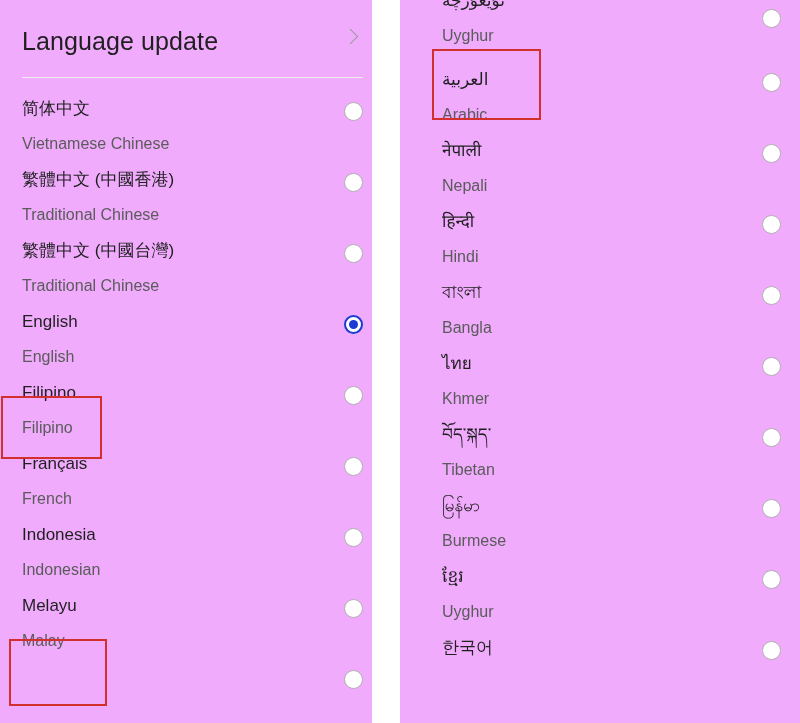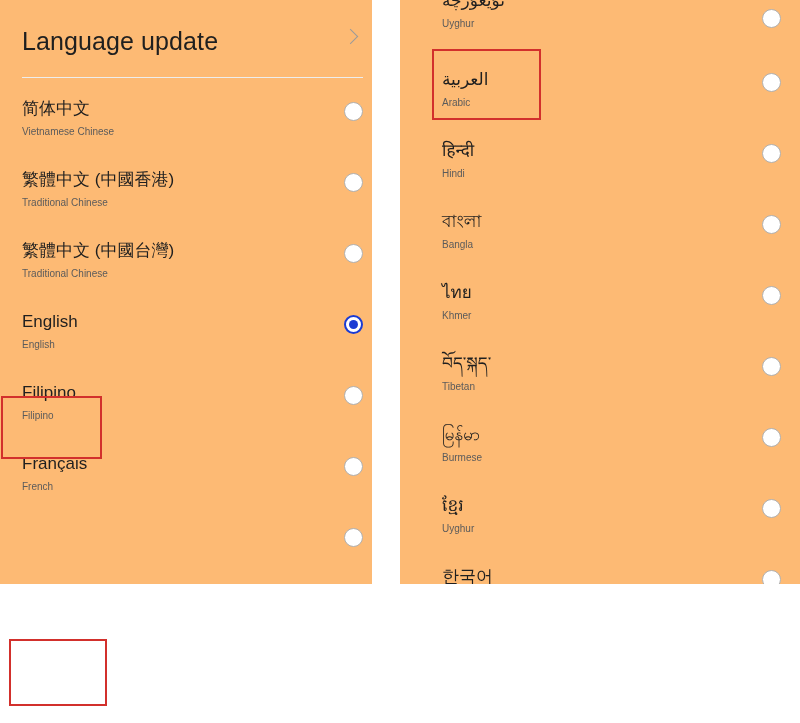--- a/index.html
+++ b/index.html
@@ -16,22 +16,22 @@
     position: relative;
     width: 800px;
     height: 723px;
     background: #ffffff;
   }
 
   
   .panel {
     position: absolute;
     top: 0;
-    height: 584px;
-    background: #fdba74;
+    height: 723px;
+    background: #f0abfc;
     overflow: hidden;
   }
   #panel-left  { left: 0px;   width: 372px; }
   #panel-right { left: 400px; width: 400px; }
 
   
   .header-row {
     position: relative;
     height: 78px;
     width: 100%;
@@ -78,24 +78,24 @@
   }
   #panel-right .lang-texts { left: 42px; }
 
   .lang-native {
     font-size: 17px;
     line-height: 22px;
     color: #1f1f1f;
     white-space: nowrap;
   }
   .lang-english {
-    font-size: 10px;
+    font-size: 16px;
     line-height: 17px;
     color: #5b5b5b;
-    margin-top: 3px;
+    margin-top: 15px;
     white-space: nowrap;
   }
 
   
   .radio {
     position: absolute;
     top: 24px;
     width: 19px;
     height: 19px;
     border-radius: 50%;
@@ -181,20 +181,24 @@
           <div class="radio"></div>
         </div>
         <div class="lang-row">
           <div class="lang-texts">
             <div class="lang-native">Français</div>
             <div class="lang-english">French</div>
           </div>
           <div class="radio"></div>
         </div>
         <div class="lang-row">
+          <div class="lang-texts">
+            <div class="lang-native">Indonesia</div>
+            <div class="lang-english">Indonesian</div>
+          </div>
           <div class="radio"></div>
         </div>
         <div class="lang-row">
           <div class="lang-texts">
             <div class="lang-native">Melayu</div>
             <div class="lang-english">Malay</div>
           </div>
           <div class="radio"></div>
         </div>
         <div class="lang-row">
@@ -215,20 +219,27 @@
         </div>
         <div class="lang-row">
           <div class="lang-texts">
             <div class="lang-native">العربية</div>
             <div class="lang-english">Arabic</div>
           </div>
           <div class="radio"></div>
         </div>
         <div class="lang-row">
           <div class="lang-texts">
+            <div class="lang-native">नेपाली</div>
+            <div class="lang-english">Nepali</div>
+          </div>
+          <div class="radio"></div>
+        </div>
+        <div class="lang-row">
+          <div class="lang-texts">
             <div class="lang-native">हिन्दी</div>
             <div class="lang-english">Hindi</div>
           </div>
           <div class="radio"></div>
         </div>
         <div class="lang-row">
           <div class="lang-texts">
             <div class="lang-native">বাংলা</div>
             <div class="lang-english">Bangla</div>
           </div>

